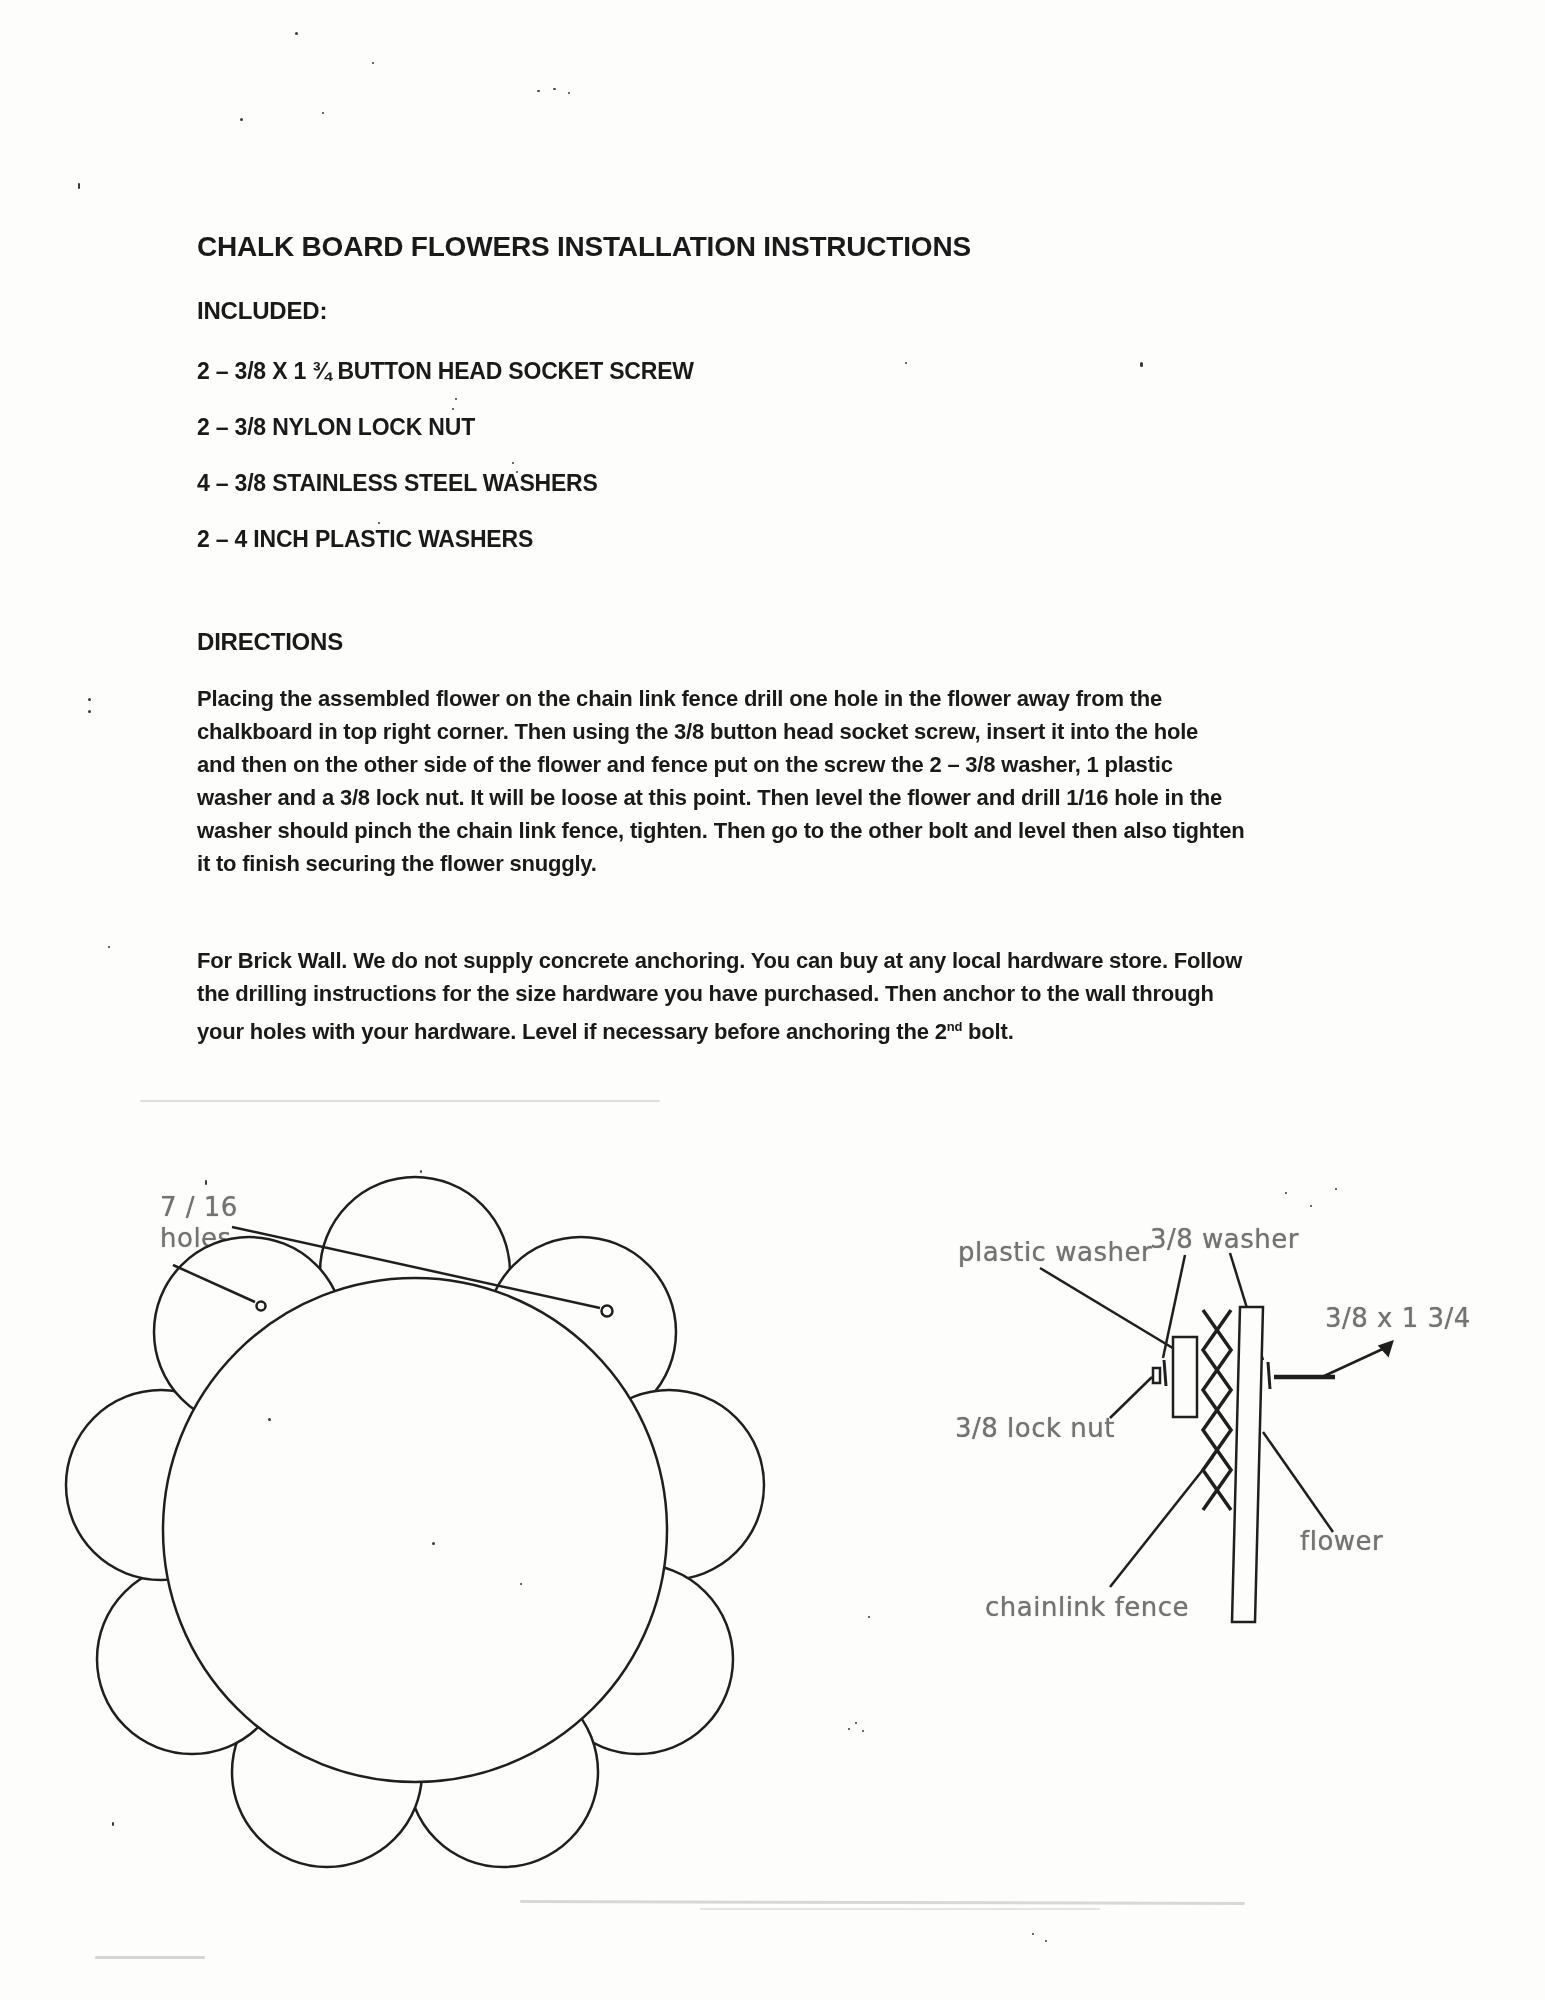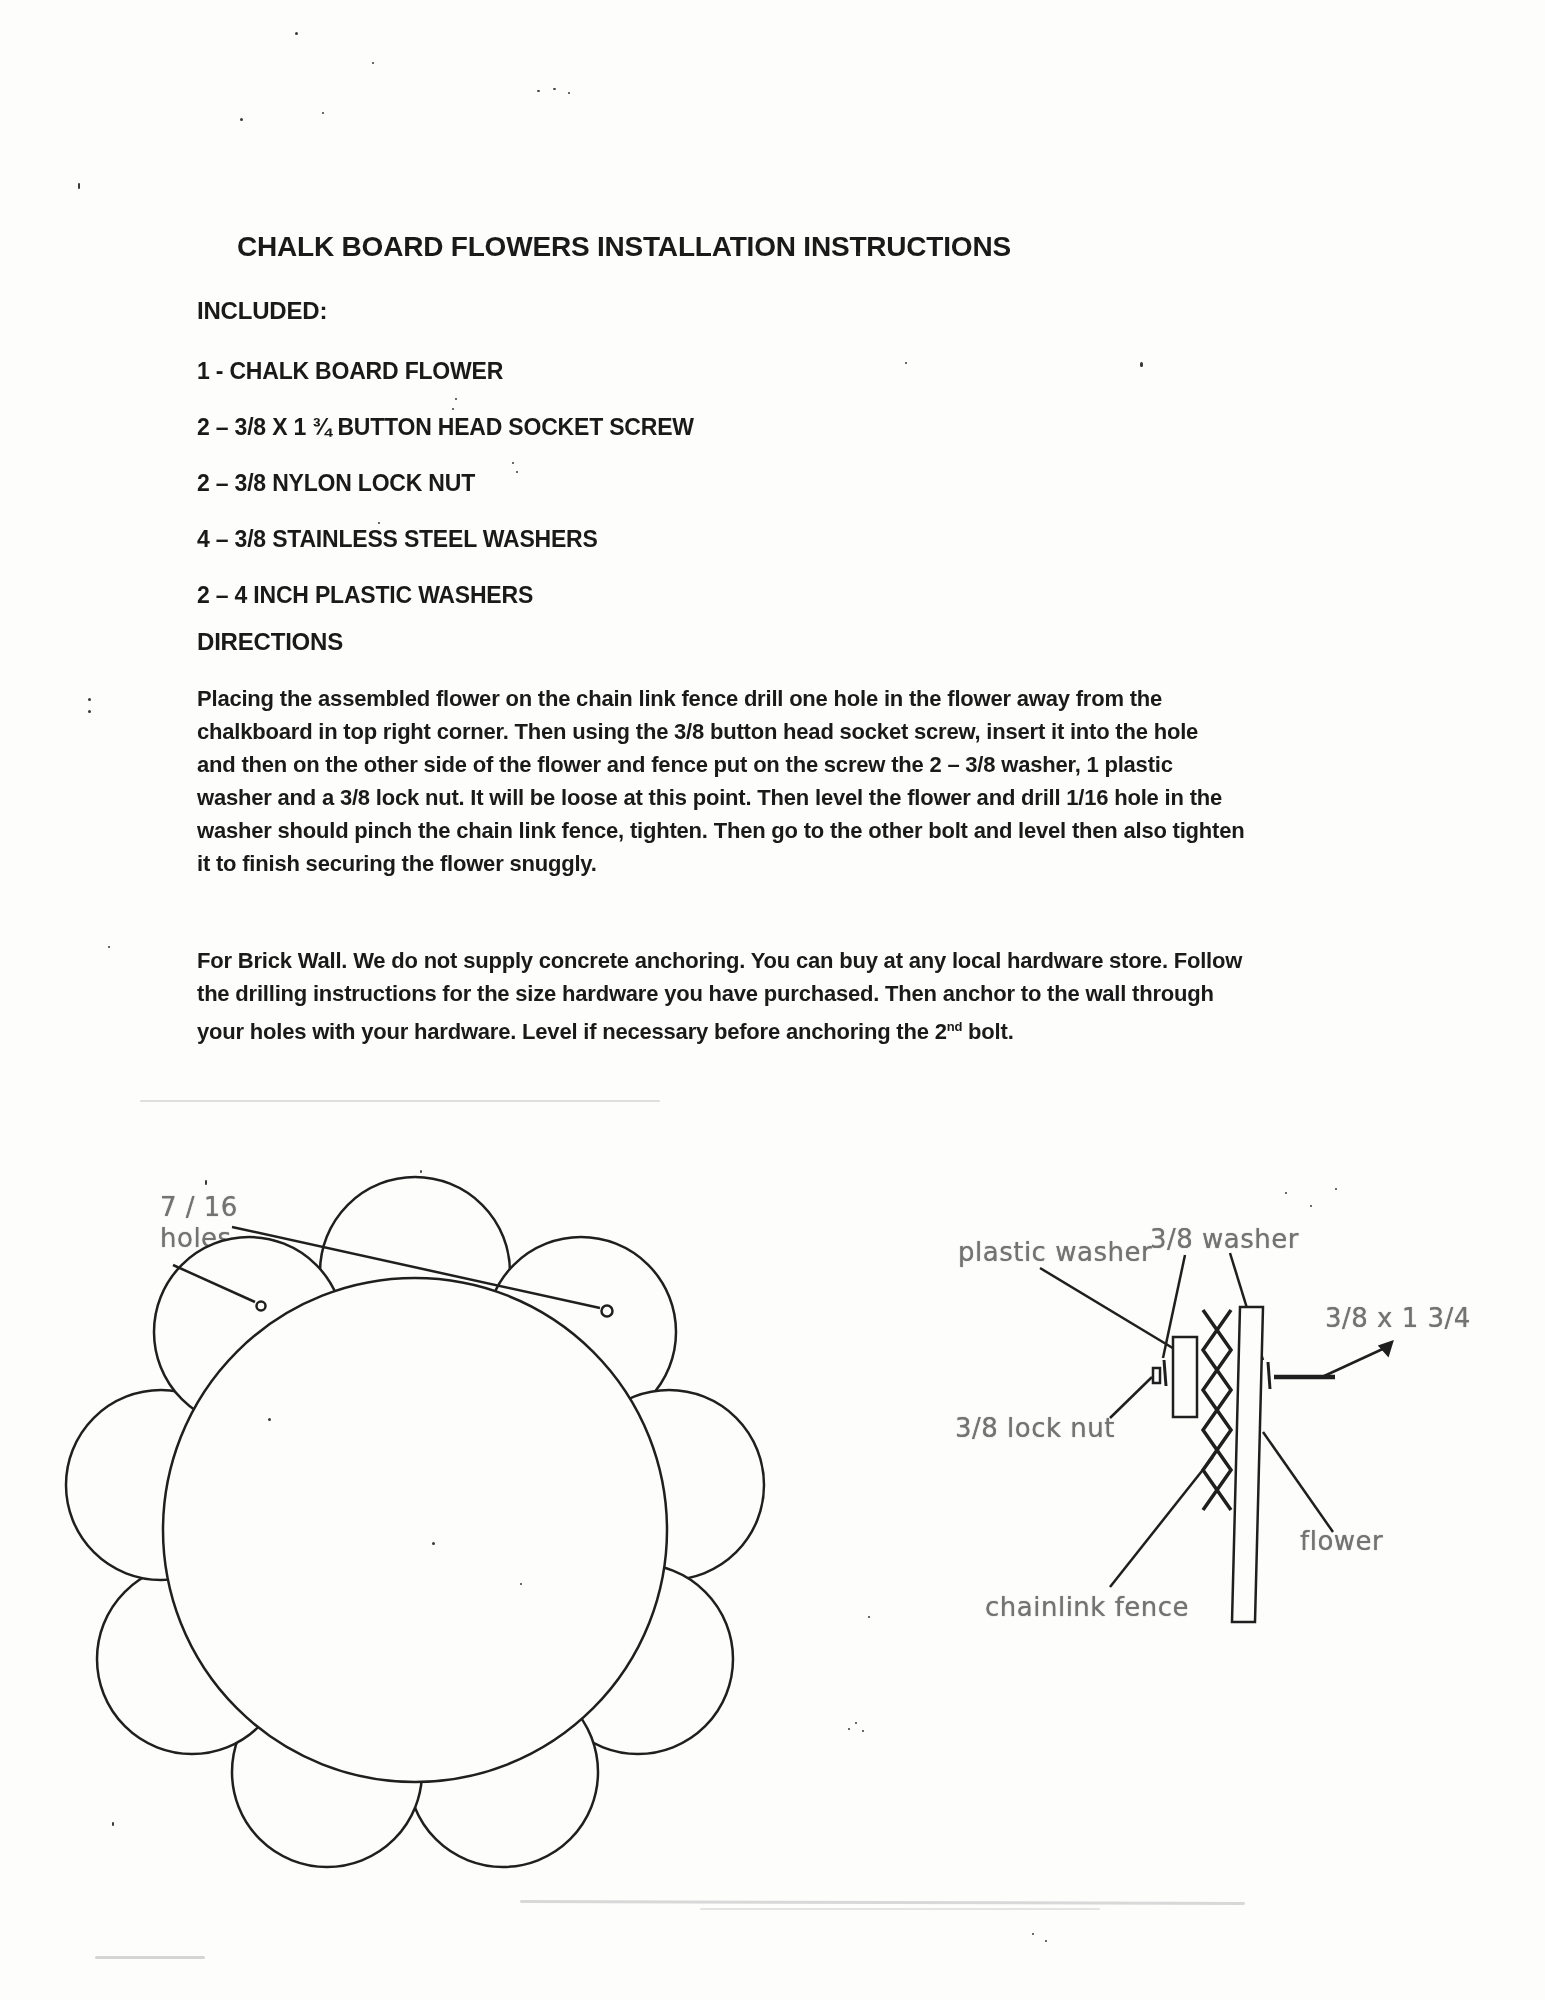--- a/index.html
+++ b/index.html
@@ -21,26 +21,25 @@
   .holes-label{line-height:31px;}
   svg{position:absolute;overflow:visible;}
   .streak{position:absolute;border-radius:2px;}
   .speck{position:absolute;background:#3a3a3a;border-radius:50%;display:block;}
 </style>
 </head>
 <body>
 
 <div id="page">
 
-  <div class="txt doc-title" style="left:197px;top:231px;margin-left:40px;">CHALK BOARD FLOWERS INSTALLATION INSTRUCTIONS</div>
+  <div class="txt doc-title" style="left:197px;top:231px;">CHALK BOARD FLOWERS INSTALLATION INSTRUCTIONS</div>
 
   <div class="txt heading" style="left:197px;top:297px;">INCLUDED:</div>
 
   <div class="txt included-list" style="left:197px;top:358px;">
-      <div class="pline">1 - CHALK BOARD FLOWER</div>
       <div class="pline">2 – 3/8 X 1 ¾ BUTTON HEAD SOCKET SCREW</div>
       <div class="pline">2 – 3/8 NYLON LOCK NUT</div>
       <div class="pline">4 – 3/8 STAINLESS STEEL WASHERS</div>
       <div class="pline">2 – 4 INCH PLASTIC WASHERS</div>
     </div>
 
   <div class="txt heading" style="left:197px;top:628px;">DIRECTIONS</div>
 
   <div class="txt para" style="left:197px;top:682px;">
       <div class="pline">Placing the assembled flower on the chain link fence drill one hole in the flower away from the</div>

